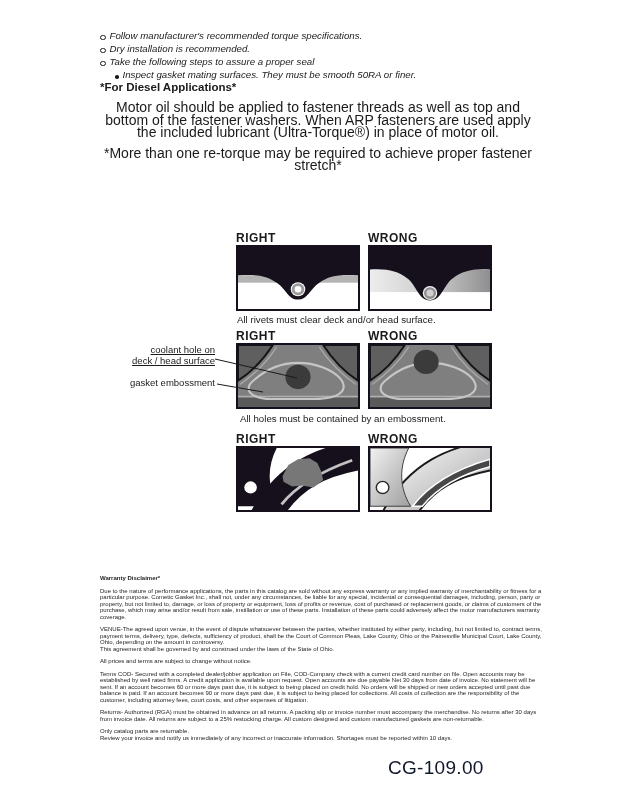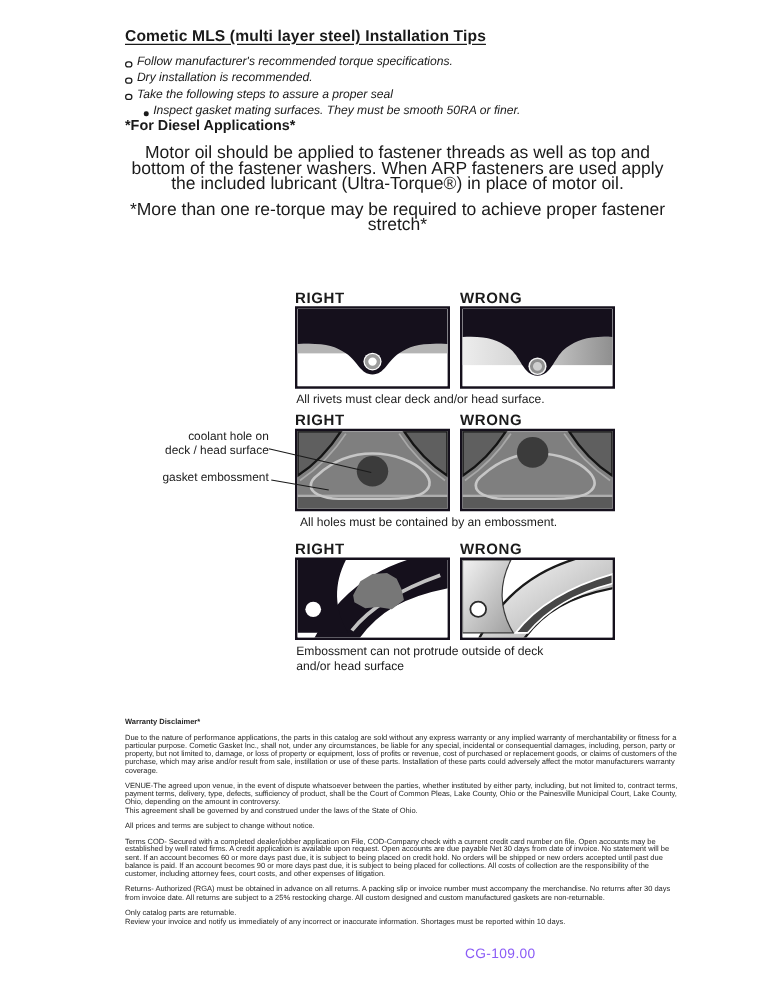--- a/index.html
+++ b/index.html
@@ -37,29 +37,28 @@
   }
   .dg-box svg { display:block; width:120px; height:62px; }
   .dg-caption { position:absolute; font-size:9.7px; line-height:11.5px; }
   .anno { position:absolute; width:110px; text-align:right; font-size:9.5px; line-height:11px; }
   .overlay { position:absolute; left:0; top:0; width:618px; height:800px; pointer-events:none; }
   
   .legal { position:absolute; left:100px; top:575px; width:442px; font-size:6px; line-height:6.5px; color:#262626; }
   .legal-heading { font-weight:bold; margin-bottom:6px; }
   .legal-para { margin-bottom:6px; }
   .legal-para.tight { margin-bottom:0; }
-  .footer-code { position:absolute; left:372px; top:757px; font-size:11px; letter-spacing:0.3px; color:#8b5cf6; }
+  .footer-code { position:absolute; left:388px; top:757px; font-size:19px; letter-spacing:0.3px; color:#0f172a; }
 </style>
 </head>
 <body>
 
 <div class="page">
 
   <div class="content">
-    <div class="doc-title">Cometic MLS (multi layer steel) Installation Tips</div>
     <div class="bullets">
       <div class="bullet">
           <span>Follow manufacturer's recommended torque specifications.</span>
         </div>
       <div class="bullet">
           <span>Dry installation is recommended.</span>
         </div>
       <div class="bullet">
           <span>Take the following steps to assure a proper seal</span>
         </div>
@@ -98,21 +97,21 @@
       <path d="M0,0 H124 V24 C104,23 96,26 86,33 C76,40 74,57 62,57 C50,57 48,40 38,33 C28,26 20,23 0,24 Z" fill="#15101c"></path>
       <circle cx="62" cy="49" r="7.5" fill="#f2f2f2"></circle>
       <circle cx="62" cy="49" r="5" fill="#cfcfcf" stroke="#8f8f8f" stroke-width="2.5"></circle>
     </svg>
   </div>
   <div class="dg-caption" style="left:237px; top:314px; width:300px;">All rivets must clear deck and/or head surface.</div>
 
   <div class="dg-header" style="left:236px; top:329px;">RIGHT</div>
   <div class="dg-header" style="left:368px; top:329px;">WRONG</div>
 
-  <div class="anno" style="left:105px; top:344px;">
+  <div class="anno" style="left:105px; top:344px;text-decoration:underline;">
     <div>coolant hole on</div>
     <div>deck / head surface</div>
   </div>
   <div class="anno" style="left:105px; top:377px;">
     <div>gasket embossment</div>
   </div>
 
   <div class="dg-box" style="left:236px; top:343px;">
     <svg viewBox="0 0 124 66" preserveAspectRatio="none">
       <rect x="0" y="0" width="124" height="66" fill="#7f7f7f"></rect>
@@ -163,21 +162,20 @@
         </linearGradient>
       </defs>
       <rect x="0" y="0" width="124" height="66" fill="#ffffff"></rect>
       <path d="M28,74 C52,28 88,14 128,7" fill="none" stroke="#1a1a1a" stroke-width="34"></path>
       <path d="M28,74 C52,28 88,14 128,7" fill="none" stroke="url(#gw3)" stroke-width="30"></path>
       <path d="M0,0 H40 C30,20 30,42 42,62 H0 Z" fill="url(#gw3)" stroke="#3a3a3a" stroke-width="1"></path>
       <path d="M44,62 C62,38 90,22 124,12 L124,20 C94,28 70,42 54,62 Z" fill="#474747" stroke="#ffffff" stroke-width="1.5"></path>
       <circle cx="13" cy="42" r="6.5" fill="#ffffff" stroke="#2a2a2a" stroke-width="1.5"></circle>
     </svg>
   </div>
-  <div class="dg-caption" style="left:237px; top:516px; width:200px;">Embossment can not protrude outside of deck and/or head surface</div>
 
   <svg class="overlay" viewBox="0 0 618 800">
     <line x1="215" y1="359" x2="297" y2="378" stroke="#1a1a1a" stroke-width="1"></line>
     <line x1="217" y1="384" x2="263" y2="392" stroke="#1a1a1a" stroke-width="1"></line>
   </svg>
 
   <div class="legal">
     <div class="legal-heading">Warranty Disclaimer*</div>
     <div class="legal-para">Due to the nature of performance applications, the parts in this catalog are sold without any express warranty or any implied warranty of merchantability or fitness for a particular purpose.  Cometic Gasket Inc., shall not, under any circumstances, be liable for any special, incidental or consequential damages, including, person, party or property, but not limited to, damage, or loss of property or equipment, loss of profits or revenue, cost of purchased or replacement goods, or claims of customers of the purchase, which may arise and/or result from sale, instillation or use of these parts.  Installation of these parts could adversely affect the motor manufacturers warranty coverage.</div>
     <div class="legal-para tight">VENUE-The agreed upon venue, in the event of dispute whatsoever between the parties, whether instituted by either party, including, but not limited to, contract terms, payment terms, delivery, type, defects, sufficiency of product, shall be the Court of Common Pleas, Lake County, Ohio or the Painesville Municipal Court, Lake County, Ohio, depending on the amount in controversy.</div>

